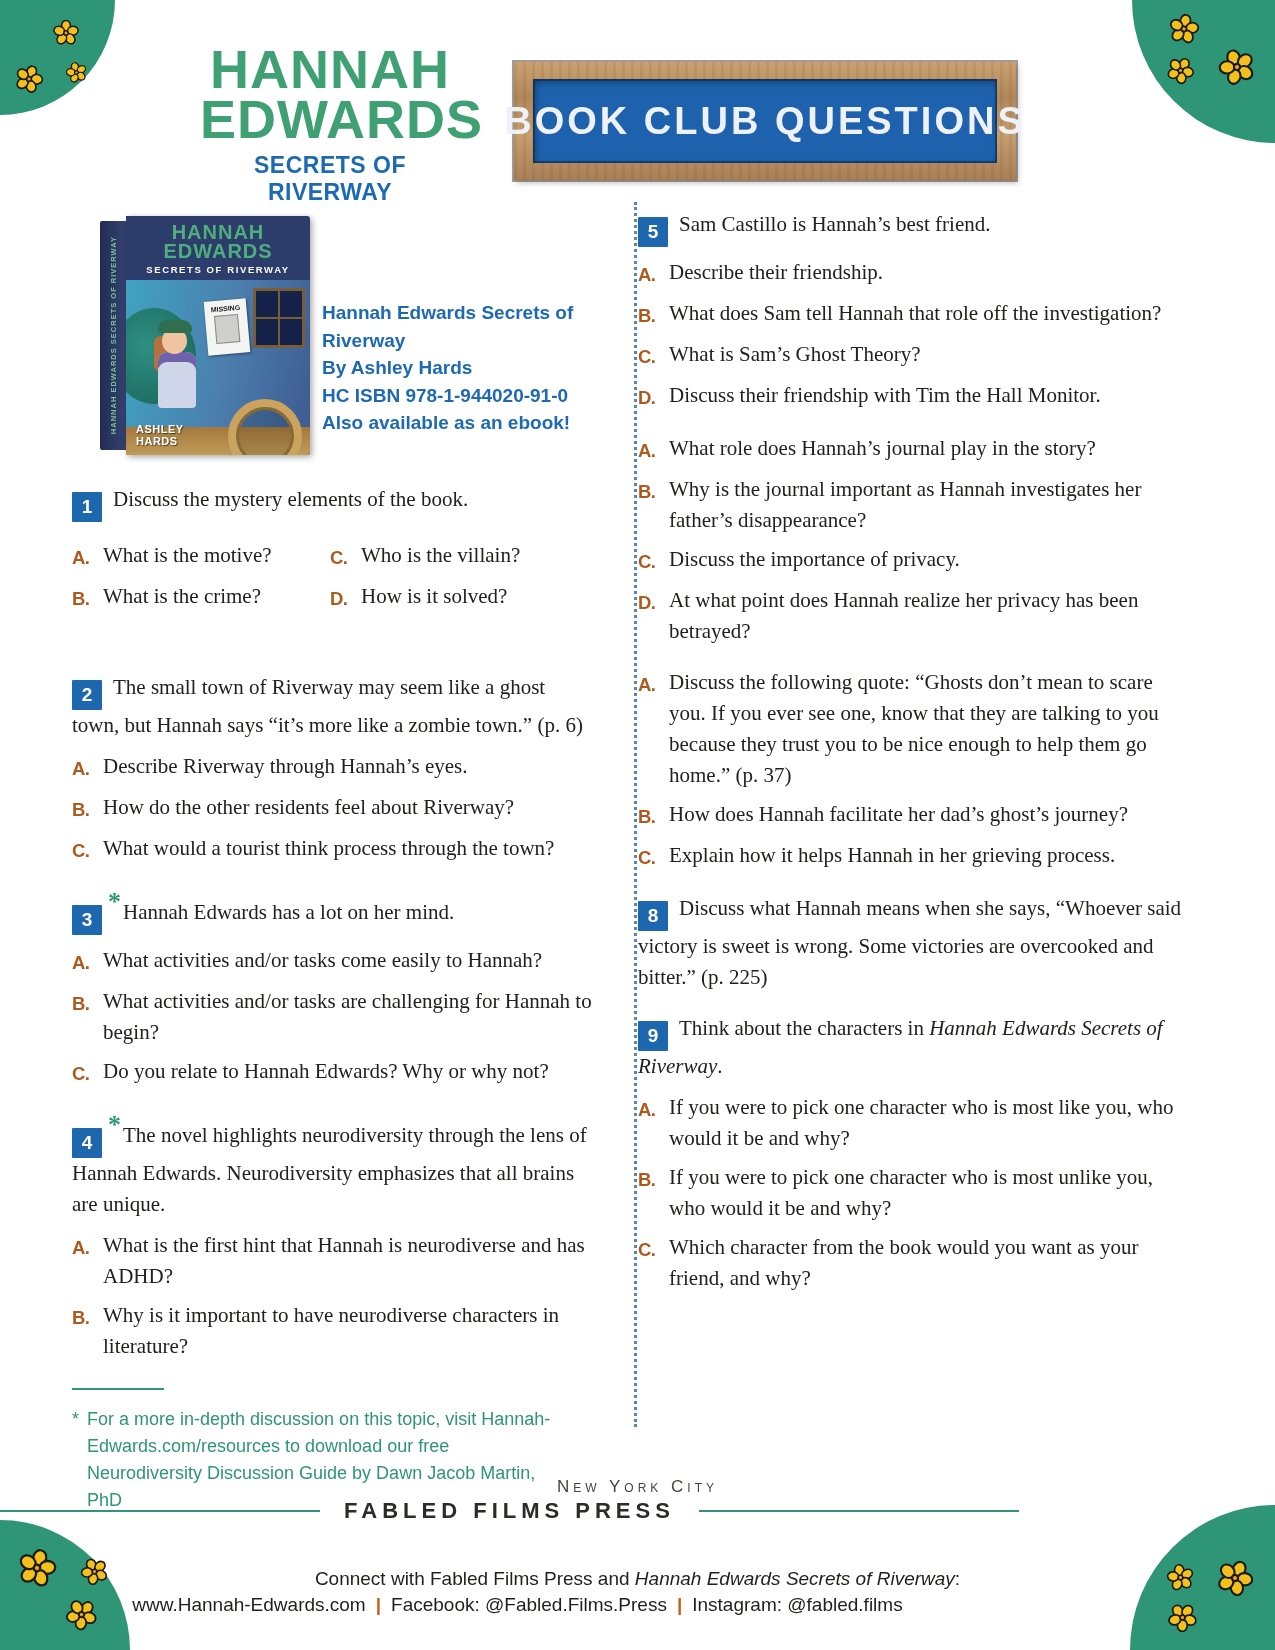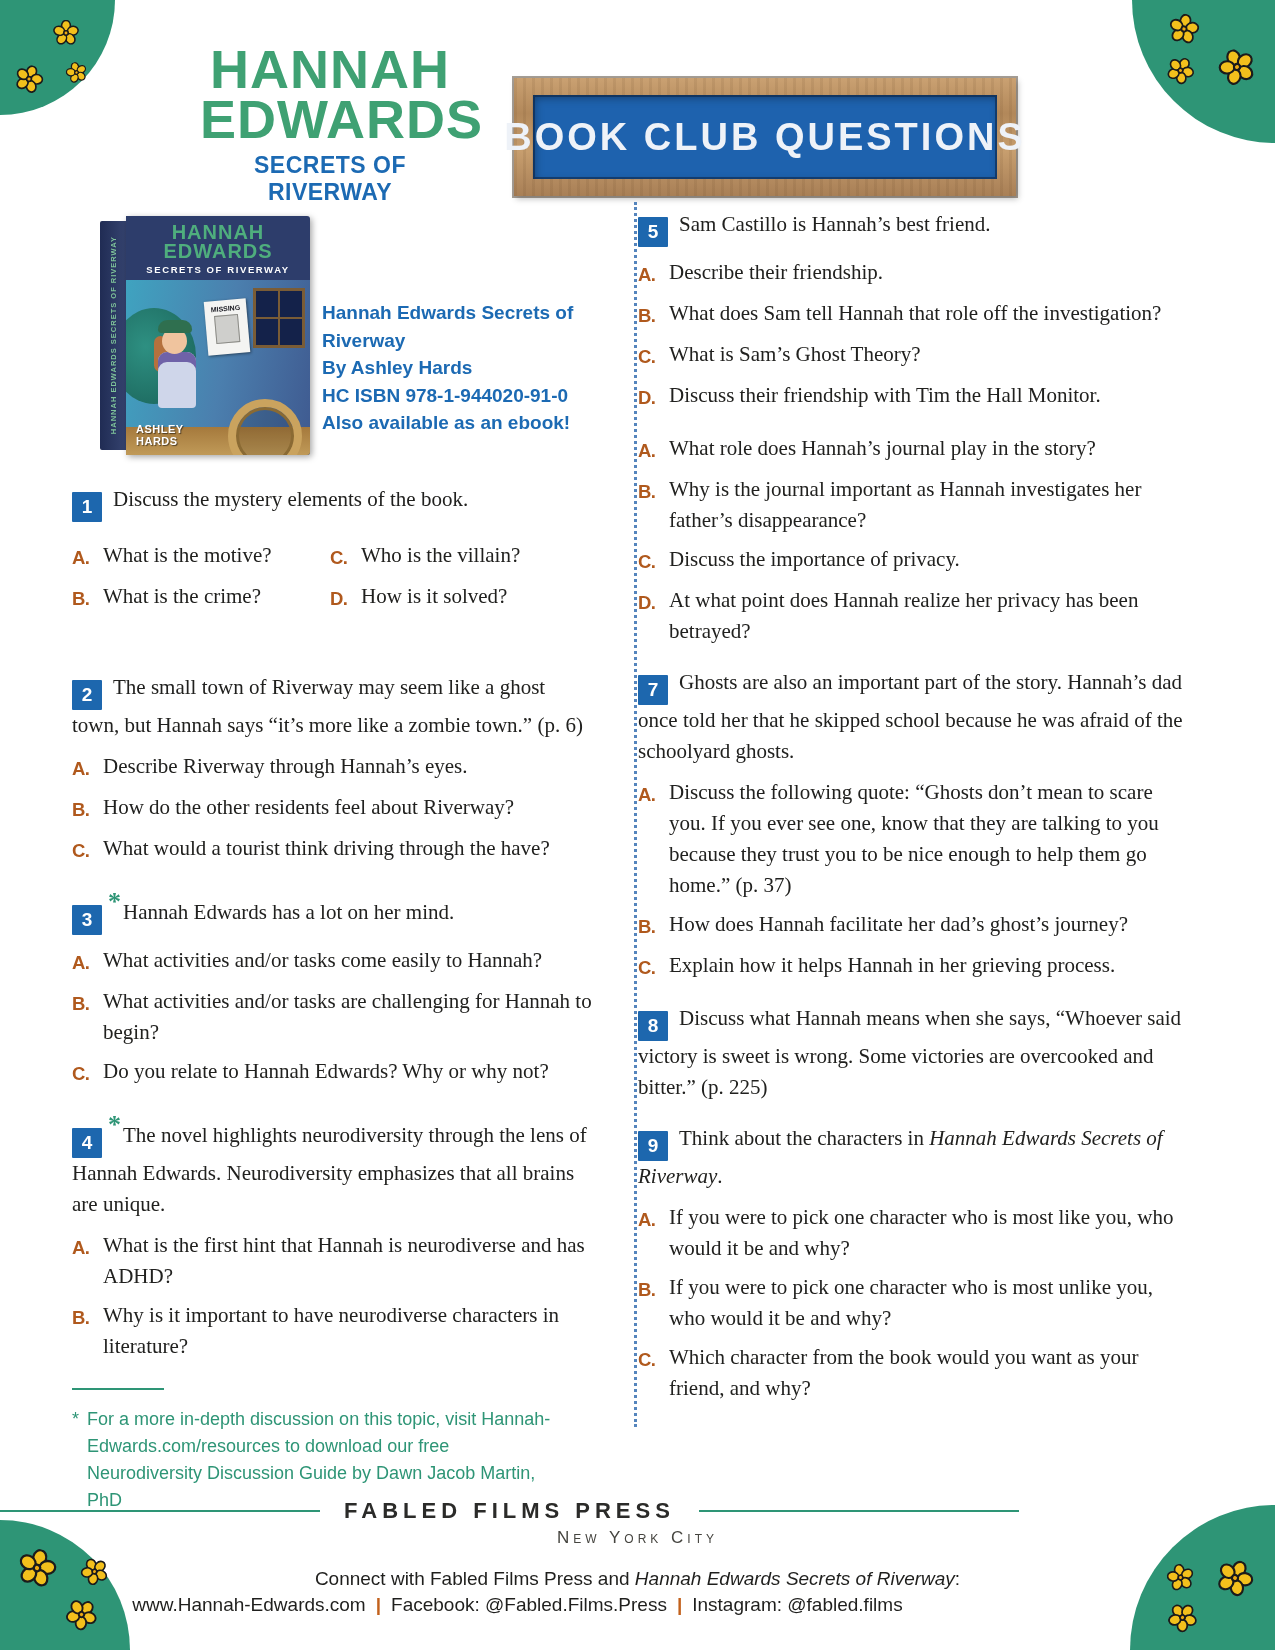--- a/index.html
+++ b/index.html
@@ -13,21 +13,21 @@
   .corner.bl { width:260px; height:260px; left:-130px; bottom:-130px; }
   .corner.br { width:290px; height:290px; right:-145px; bottom:-145px; }
   .flower { position:absolute; overflow:visible; }
 
   
   .logo { position:absolute; left:200px; top:44px; width:260px; text-align:center;
           font-family:"Liberation Sans", sans-serif; font-weight:bold; }
   .logo-line { font-size:54px; line-height:50px; color:#3fa173; letter-spacing:1px; }
   .logo-tag { margin-top:8px; font-size:23px; color:#1c6ab3; letter-spacing:0.5px; }
 
-  .sign { position:absolute; left:514px; top:78px; width:502px; height:118px; box-sizing:border-box;
+  .sign { position:absolute; left:514px; top:62px; width:502px; height:118px; box-sizing:border-box;
           padding:17px 19px;
           background:linear-gradient(180deg,#caa172,#b2885a 30%,#c79e6e 62%,#a87f56);
           box-shadow:0 0 0 2px rgba(55,40,22,0.45), 2px 3px 6px rgba(0,0,0,0.25); }
   .sign:before { content:""; position:absolute; inset:0;
           background:repeating-linear-gradient(90deg, rgba(90,60,30,0.10) 0 3px, transparent 3px 9px); }
   .sign-inner { position:relative; width:100%; height:100%; background:#1e62ae;
           display:flex; align-items:center; justify-content:center;
           box-shadow:inset 0 0 0 2px rgba(10,30,60,0.5), inset 2px 3px 8px rgba(0,0,0,0.35); }
   .sign-title { color:#eef2f8; font-family:"Liberation Sans", sans-serif; font-weight:bold;
           font-size:38px; letter-spacing:3px; white-space:nowrap; }
@@ -111,21 +111,21 @@
   .fn-rule { width:92px; border-top:2px solid #2e9576; margin-bottom:16px; }
   .fn-body { position:relative; padding-left:15px; width:470px; }
   .fn-marker { position:absolute; left:0; top:0; }
 
   
   .press-row { position:absolute; left:0; top:1498px; width:1019px; display:flex;
           align-items:center; justify-content:center; }
   .pline { width:381px; border-top:2px solid #2e9576; }
   .press-name { margin:0 24px; font-family:"Liberation Sans", sans-serif; font-weight:bold;
           font-size:22px; letter-spacing:5px; color:#2b2b29; white-space:nowrap; }
-  .press-city { position:absolute; left:0; top:1528px; width:1275px; text-align:center;
+  .press-city { position:absolute; left:0; top:1477px; width:1275px; text-align:center;
           font-family:"Liberation Sans", sans-serif; font-size:17px; letter-spacing:4px;
           color:#45443f; font-variant:small-caps; }
   .connect { position:absolute; left:0; top:1564px; width:1275px; text-align:center;
           font-family:"Liberation Sans", sans-serif; font-size:19px; line-height:30px; color:#1f1f1d; }
   .links-row { position:absolute; left:0; top:1594px; width:1035px; text-align:center;
           font-family:"Liberation Sans", sans-serif; font-size:19px; color:#1f1f1d; }
   .pipe { color:#c2611c; margin:0 10px; font-weight:bold; }
 </style>
 </head>
 <body>
@@ -275,21 +275,21 @@
     <div class="sub">
         <span class="sub-lt">A.</span>
         <span class="sub-tx">Describe Riverway through Hannah’s eyes.</span>
       </div>
     <div class="sub">
         <span class="sub-lt">B.</span>
         <span class="sub-tx">How do the other residents feel about Riverway?</span>
       </div>
     <div class="sub">
         <span class="sub-lt">C.</span>
-        <span class="sub-tx">What would a tourist think driving through the have?</span>
+        <span class="sub-tx">What would a tourist think process through the town?</span>
       </div>
   </div>
 
   <div class="q">
     <p class="q-intro"><span class="badge">3</span><span class="ast">*</span><span>Hannah Edwards has a lot on her mind.</span></p>
     <div class="sub">
         <span class="sub-lt">A.</span>
         <span class="sub-tx">What activities and/or tasks come easily to Hannah?</span>
       </div>
     <div class="sub">
@@ -359,21 +359,20 @@
         <span class="sub-lt">C.</span>
         <span class="sub-tx">Discuss the importance of privacy.</span>
       </div>
     <div class="sub">
         <span class="sub-lt">D.</span>
         <span class="sub-tx">At what point does Hannah realize her privacy has been betrayed?</span>
       </div>
   </div>
 
   <div class="q">
-    <p class="q-intro"><span class="badge">7</span><span>Ghosts are also an important part of the story. Hannah’s dad once told her that he skipped school because he was afraid of the schoolyard ghosts.</span></p>
     <div class="sub">
         <span class="sub-lt">A.</span>
         <span class="sub-tx">Discuss the following quote: “Ghosts don’t mean to scare you. If you ever see one, know that they are talking to you because they trust you to be nice enough to help them go home.” (p. 37)</span>
       </div>
     <div class="sub">
         <span class="sub-lt">B.</span>
         <span class="sub-tx">How does Hannah facilitate her dad’s ghost’s journey?</span>
       </div>
     <div class="sub">
         <span class="sub-lt">C.</span>

